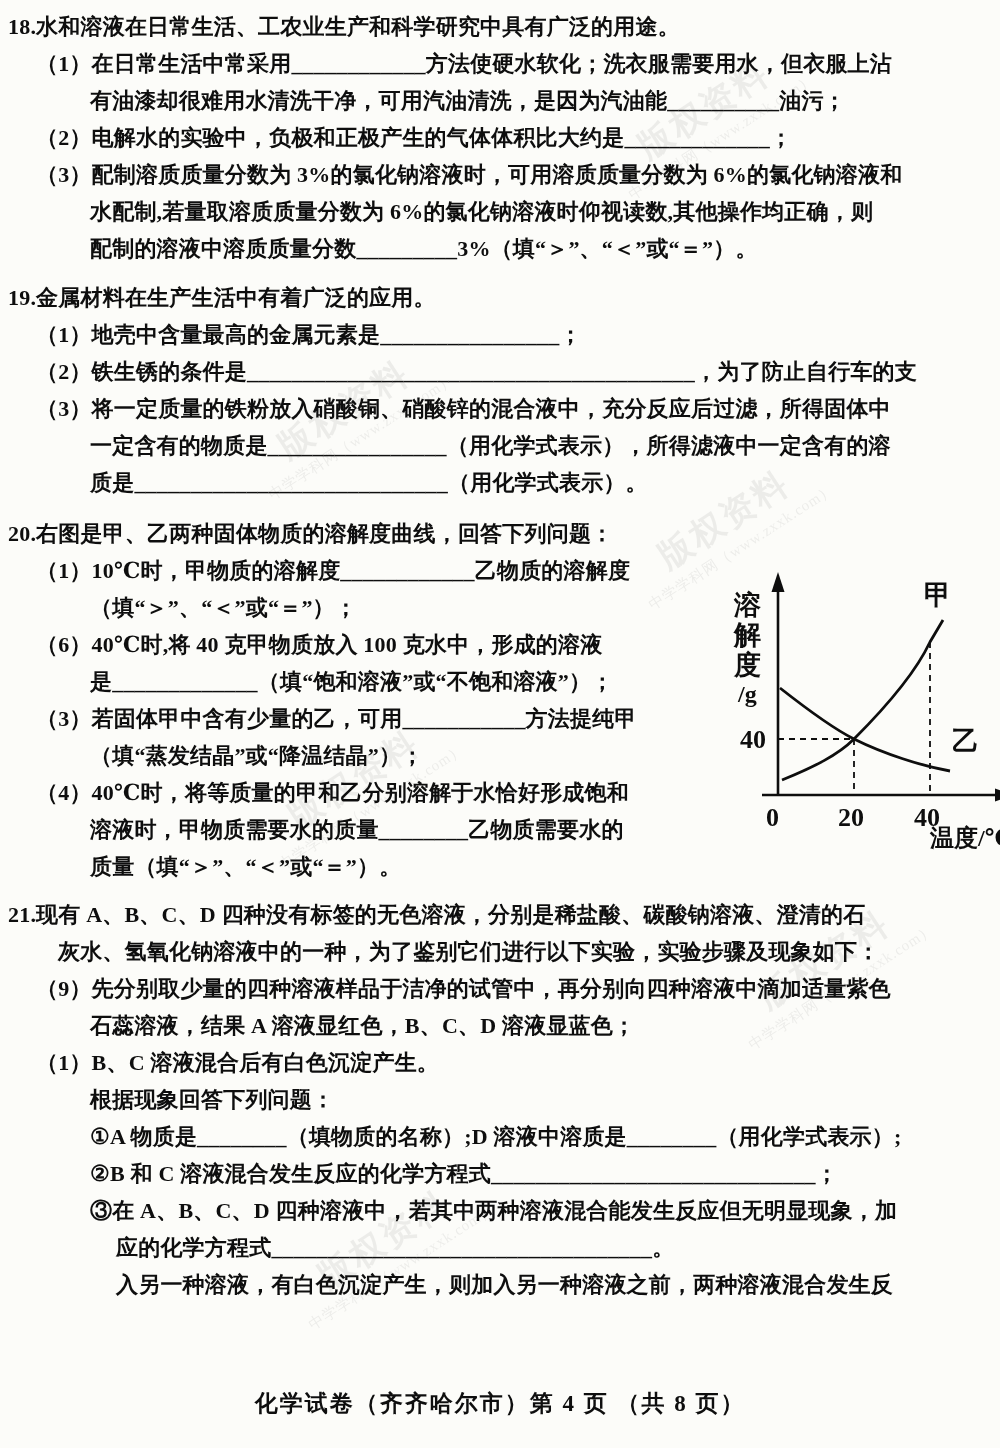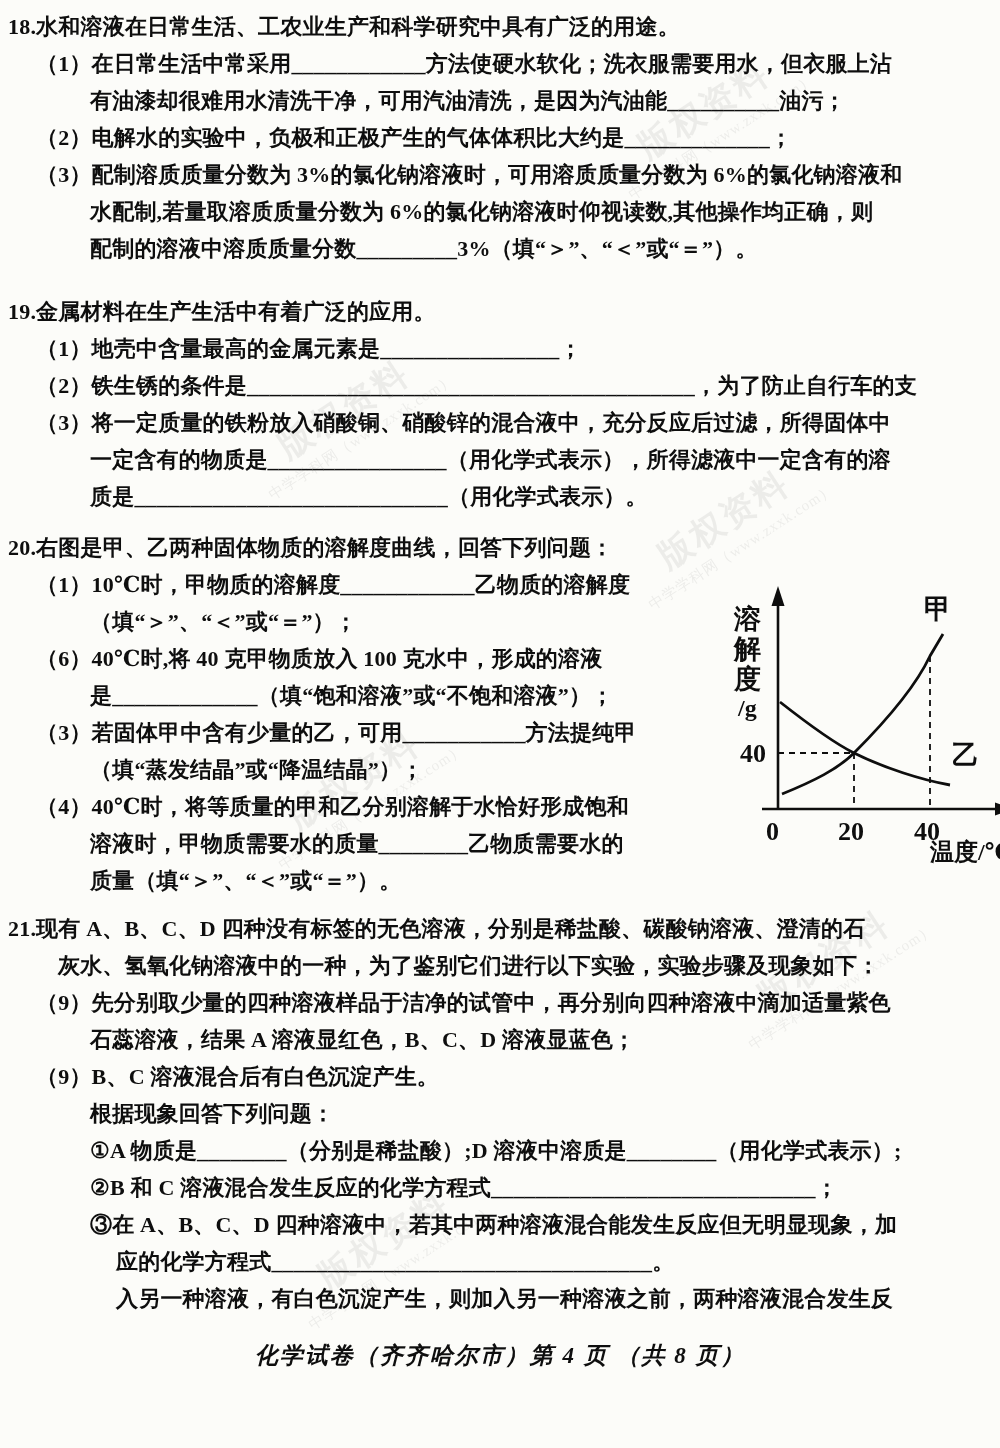--- a/index.html
+++ b/index.html
@@ -9,30 +9,30 @@
     font-family:"Liberation Serif","DejaVu Serif",serif;
   }
   .page{position:absolute;left:0;top:0;width:1000px;height:1448px;padding:8px 6px 12px 6px;box-sizing:border-box;}
   .ln{font-size:22px;line-height:37px;font-weight:600;white-space:nowrap;letter-spacing:0.2px;}
   .i0{padding-left:2px;}
   .i1{padding-left:30px;}
   .i1c{padding-left:52px;}
   .i2{padding-left:84px;}
   .i3{padding-left:110px;}
   .qblock{position:relative;}
-  .q19{margin-top:26px;}
+  .q19{margin-top:12px;}
   .q20{margin-top:14px;}
   .q21{margin-top:11px;}
   .q20-cols{display:flex;flex-direction:row;gap:34px;}
   .q20-left{width:676px;flex:0 0 676px;}
   .q20-right{width:314px;flex:0 0 314px;margin-top:0px;}
   svg text{font-family:"Liberation Serif","DejaVu Serif",serif;font-weight:600;fill:#0e0e0e;}
   .footer{
-    position:absolute;left:0;top:1340px;width:1000px;text-align:center;
-    font-size:23px;font-weight:600;font-style:italic;letter-spacing:2px;
+    position:absolute;left:0;top:1388px;width:1000px;text-align:center;
+    font-size:23px;font-weight:600;letter-spacing:2px;
   }
   .wm{
     position:absolute;transform:rotate(-33deg);transform-origin:left top;
     color:#6a6a6a;opacity:0.10;pointer-events:none;text-align:center;white-space:nowrap;
   }
   .wm .wm-big{font-size:34px;font-weight:bold;letter-spacing:3px;}
   .wm .wm-small{font-size:15px;letter-spacing:1px;}
 </style>
 </head>
 <body>
@@ -131,23 +131,23 @@
         </svg>
       </div>
     </div>
   </div>
 
   <div class="qblock q21">
     <div class="ln i0">21.现有 A、B、C、D 四种没有标签的无色溶液，分别是稀盐酸、碳酸钠溶液、澄清的石</div>
     <div class="ln i1c">灰水、氢氧化钠溶液中的一种，为了鉴别它们进行以下实验，实验步骤及现象如下：</div>
     <div class="ln i1">（9）先分别取少量的四种溶液样品于洁净的试管中，再分别向四种溶液中滴加适量紫色</div>
     <div class="ln i2">石蕊溶液，结果 A 溶液显红色，B、C、D 溶液显蓝色；</div>
-    <div class="ln i1">（9）B、C 溶液混合后有白色沉淀产生。</div>
+    <div class="ln i1">（1）B、C 溶液混合后有白色沉淀产生。</div>
     <div class="ln i2">根据现象回答下列问题：</div>
-    <div class="ln i2">①A 物质是________（分别是稀盐酸）;D 溶液中溶质是________（用化学式表示）;</div>
+    <div class="ln i2">①A 物质是________（填物质的名称）;D 溶液中溶质是________（用化学式表示）;</div>
     <div class="ln i2">②B 和 C 溶液混合发生反应的化学方程式_____________________________；</div>
     <div class="ln i2">③在 A、B、C、D 四种溶液中，若其中两种溶液混合能发生反应但无明显现象，加</div>
     <div class="ln i3">应的化学方程式__________________________________。</div>
     <div class="ln i3">入另一种溶液，有白色沉淀产生，则加入另一种溶液之前，两种溶液混合发生反</div>
   </div>
 
 </div>
 
 <div class="footer">化学试卷（齐齐哈尔市）第 4 页 （共 8 页）</div>
 

